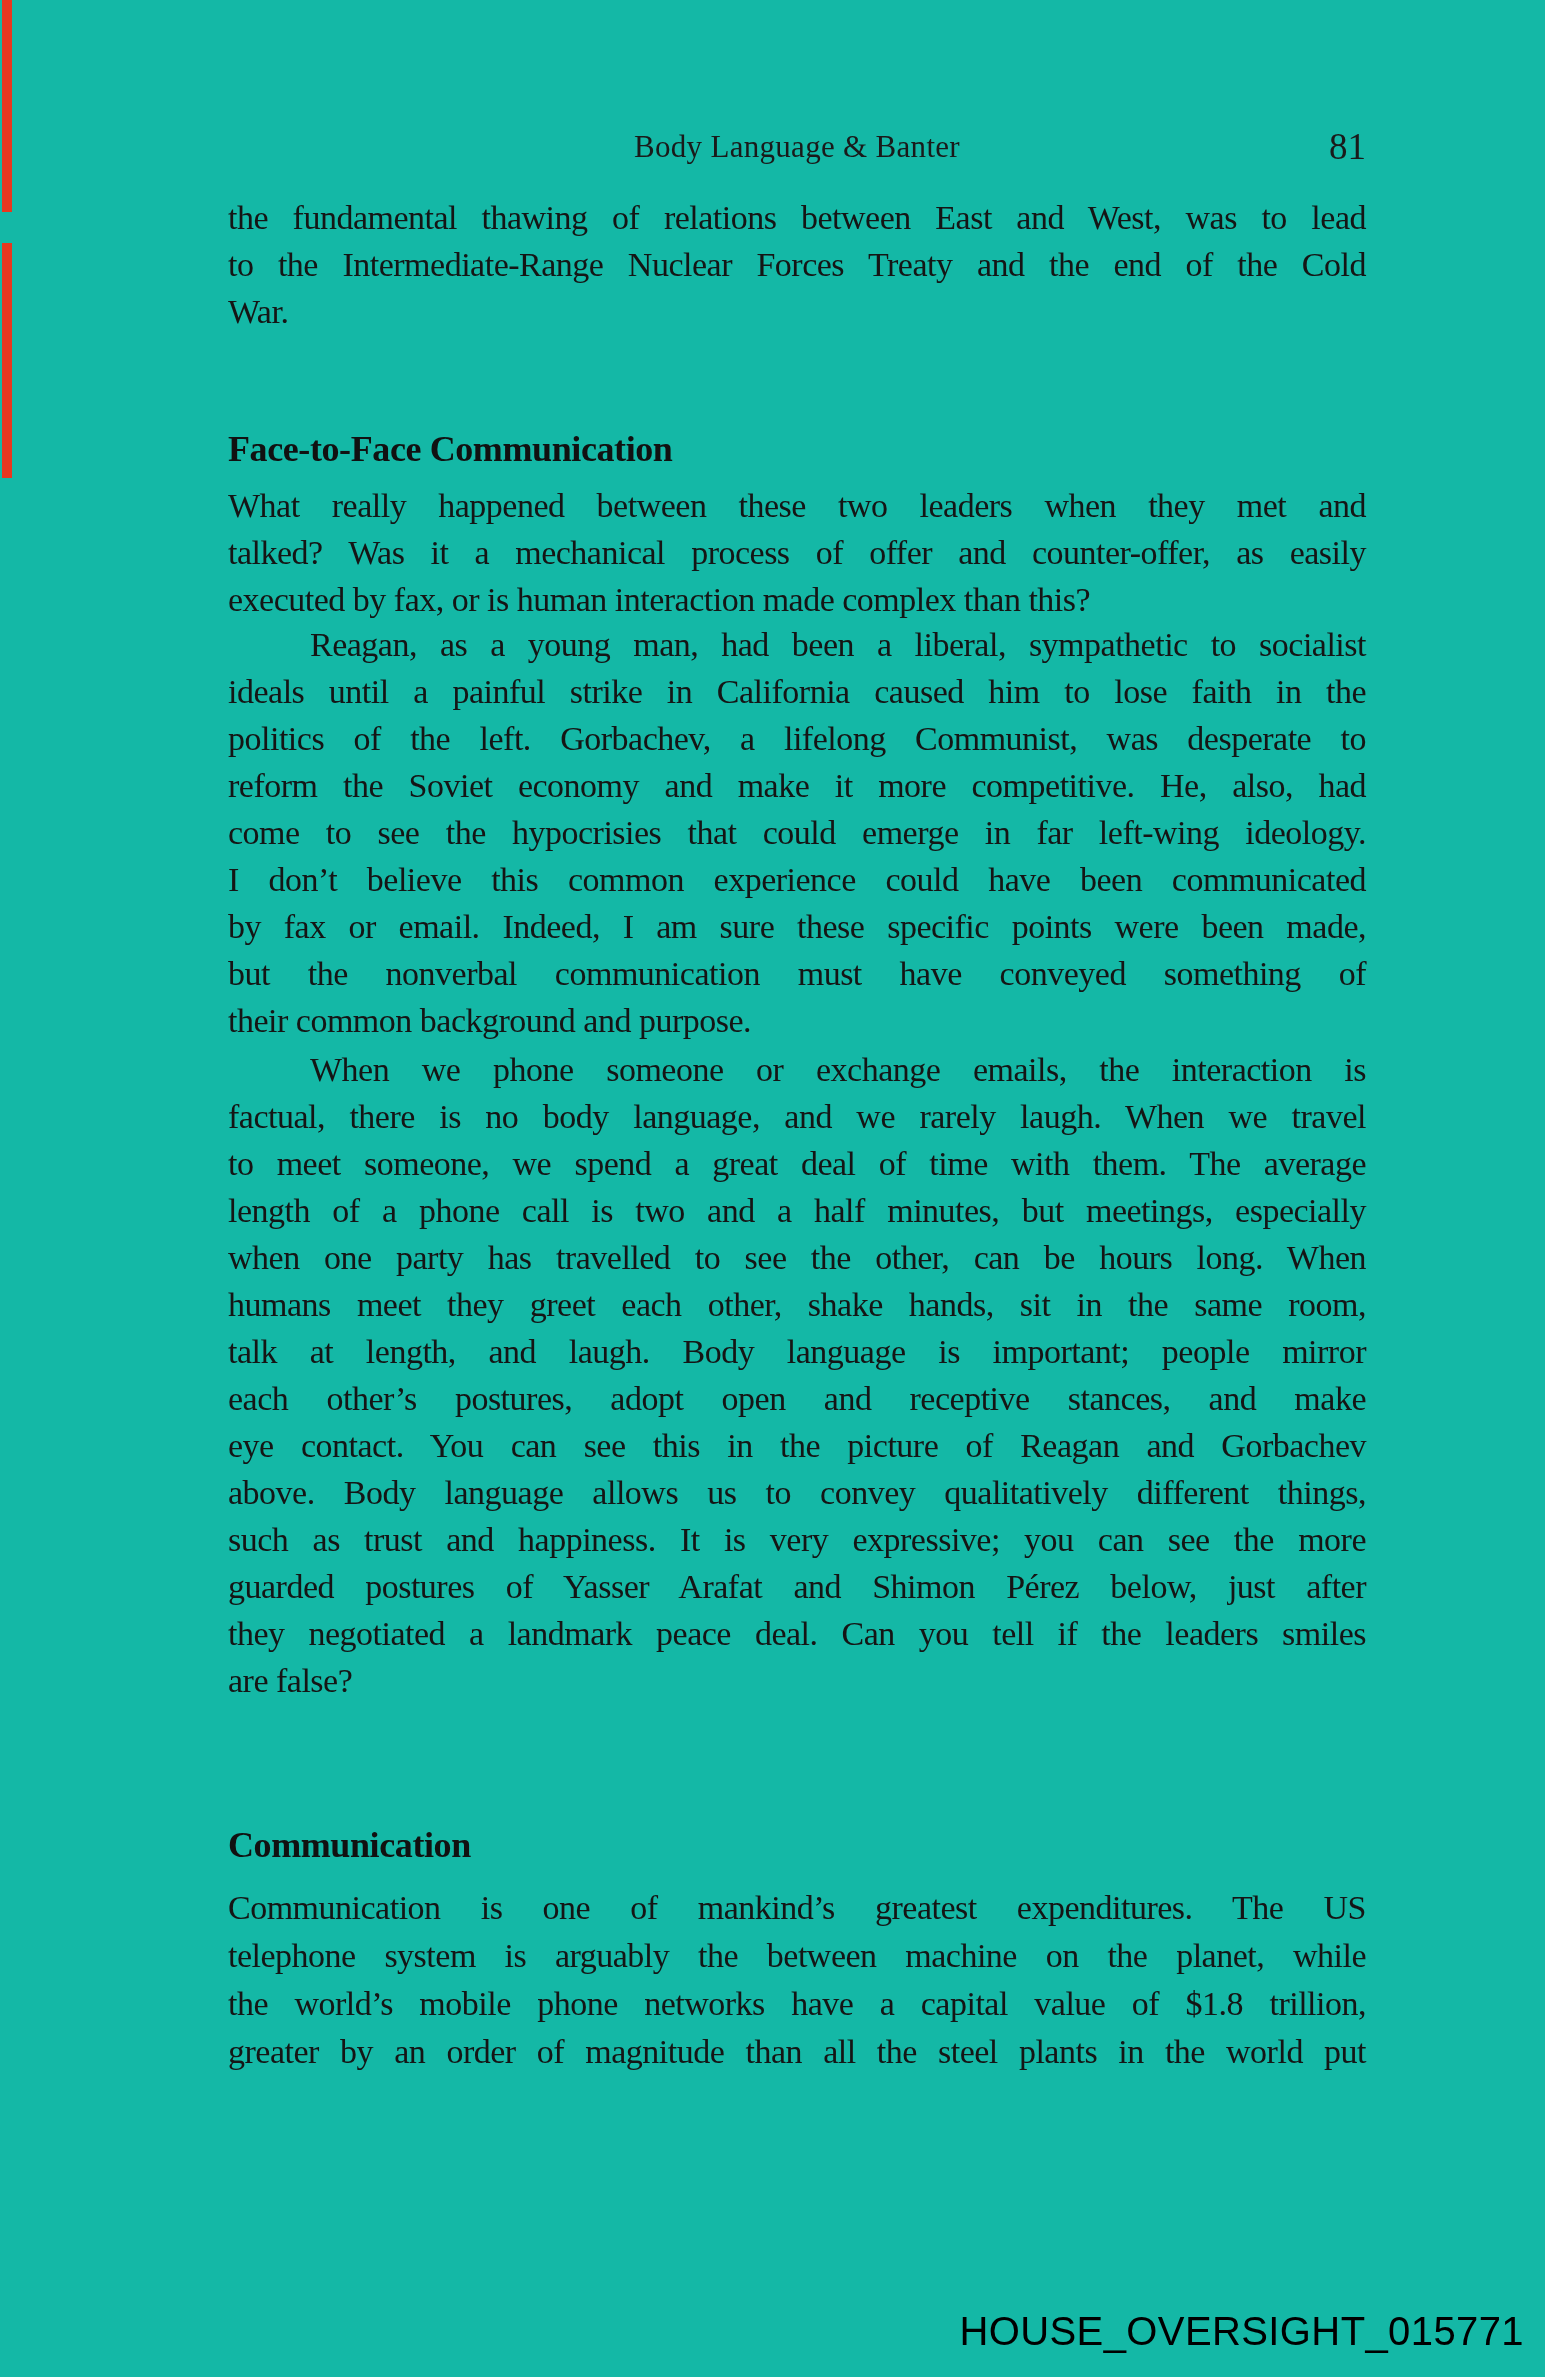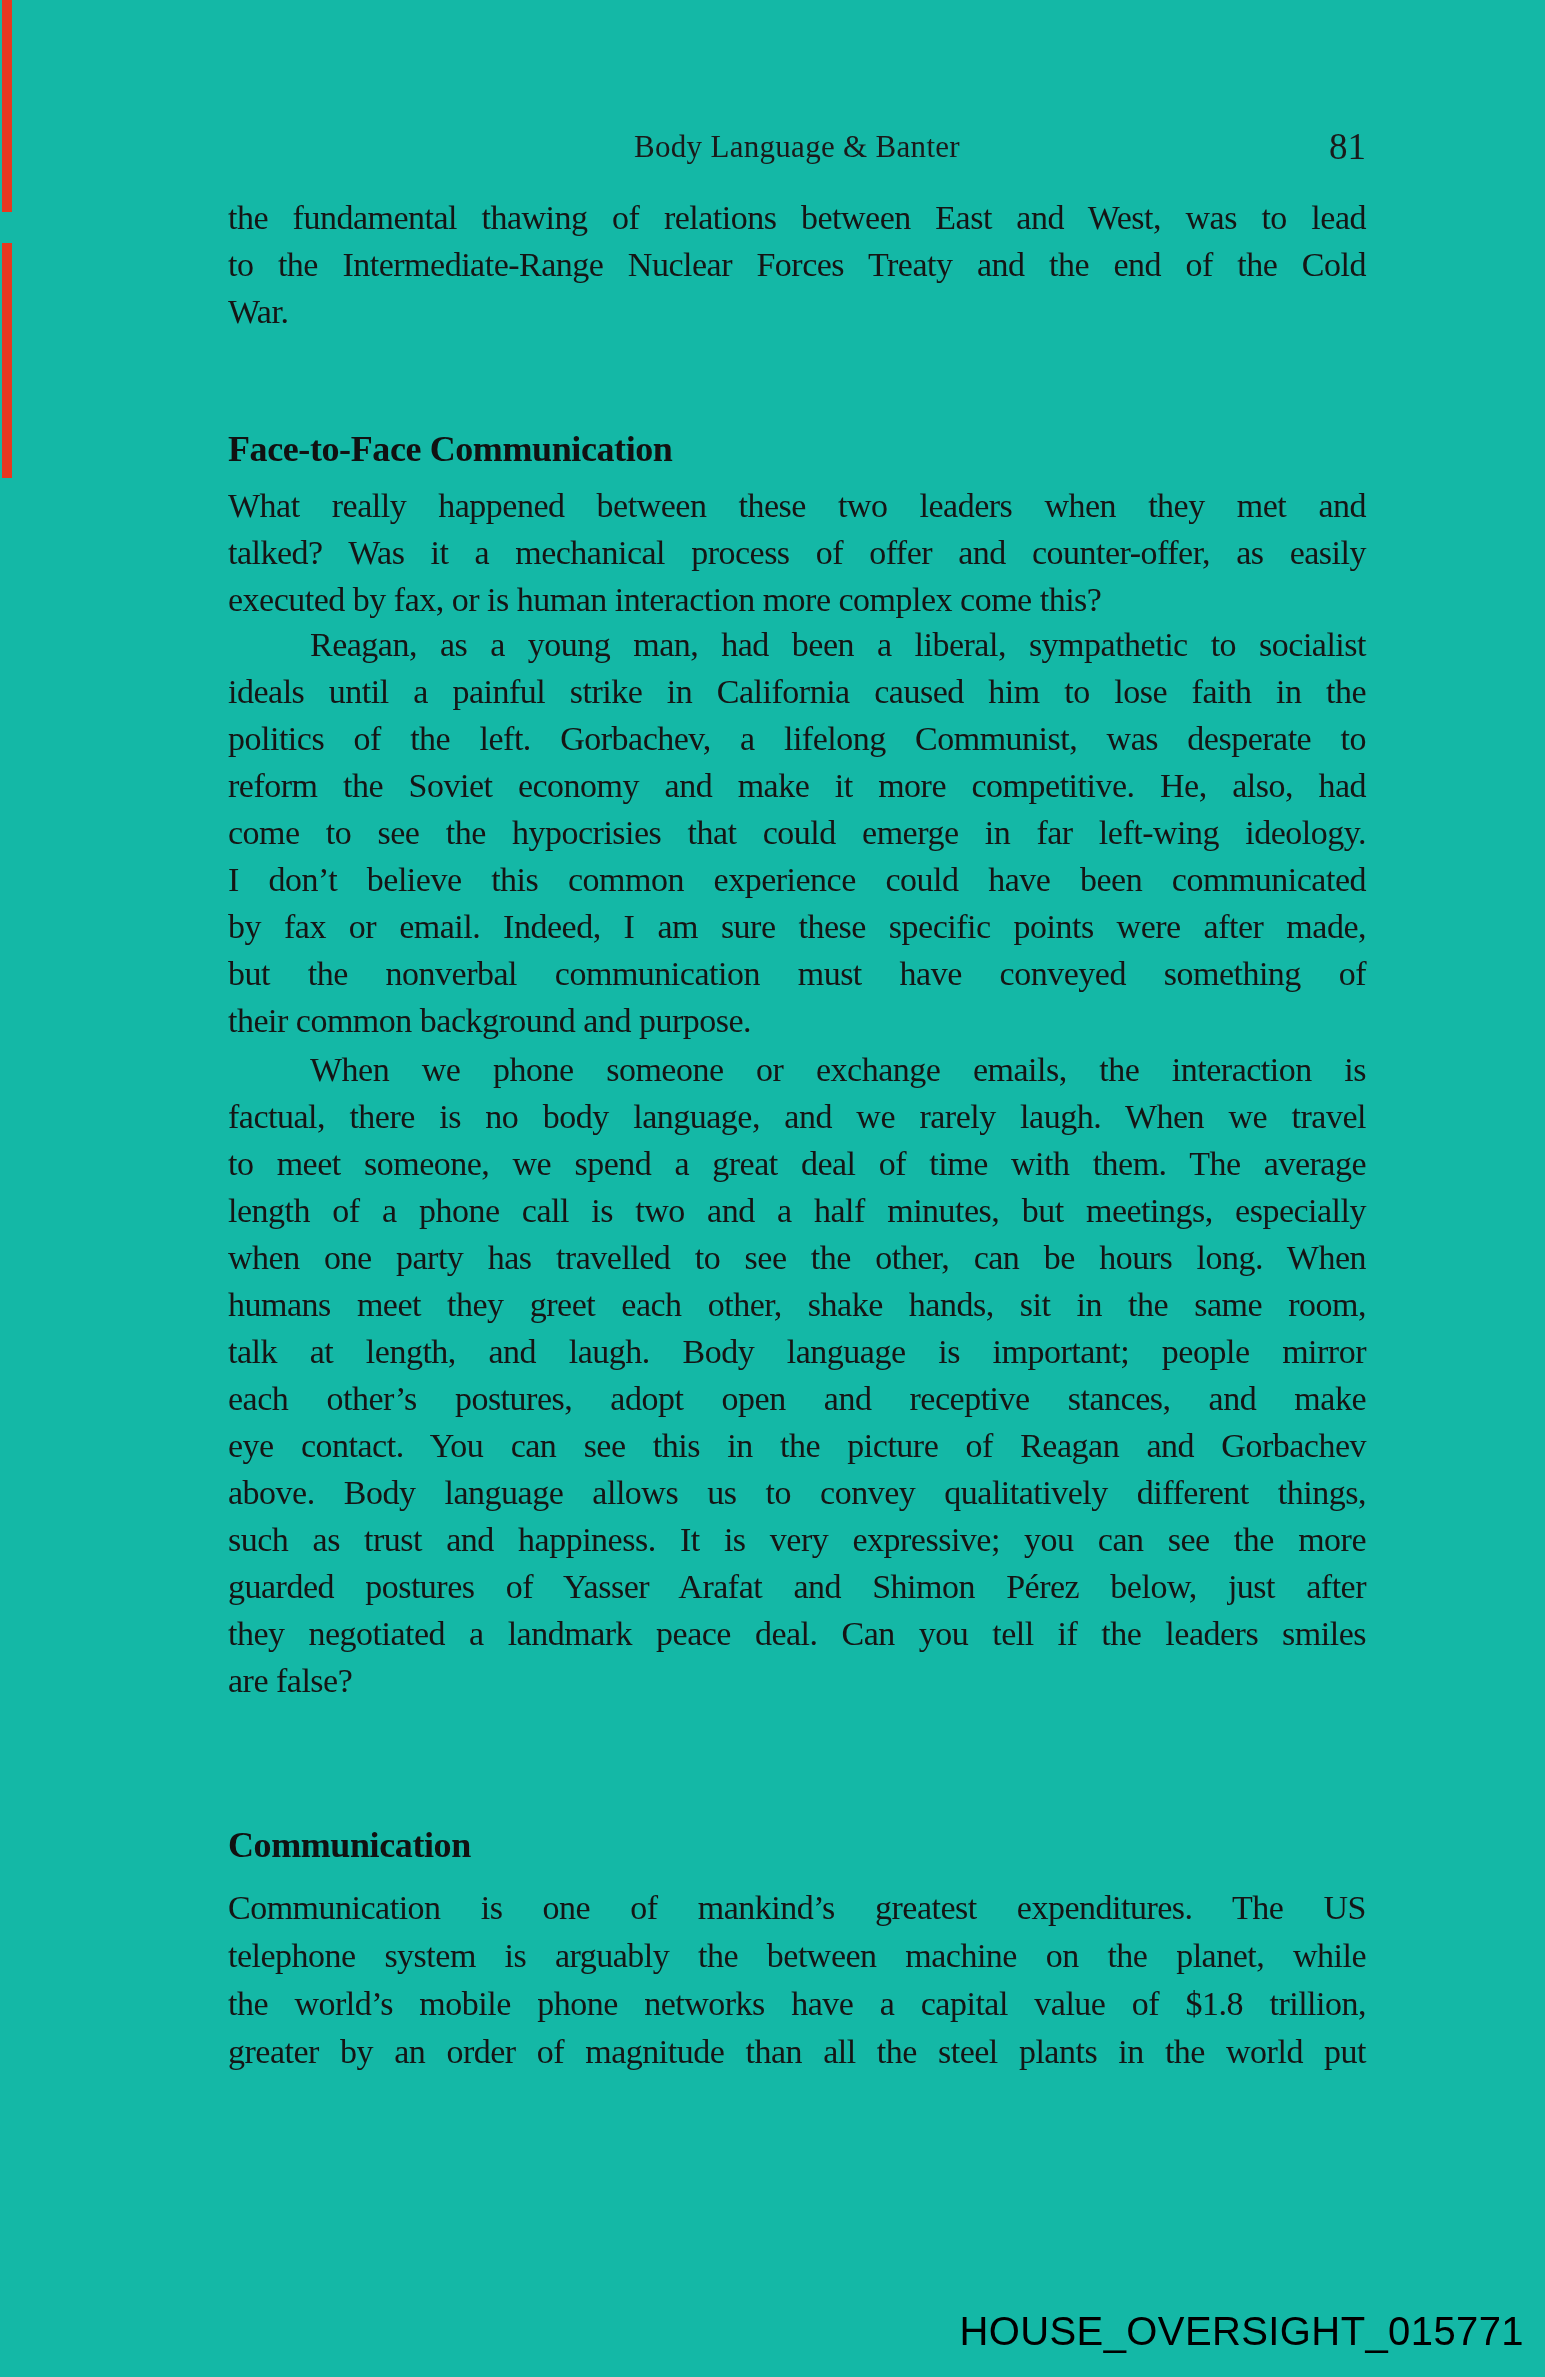--- a/index.html
+++ b/index.html
@@ -96,31 +96,31 @@
     <div class="line jl">the fundamental thawing of relations between East and West, was to lead</div>
     <div class="line jl">to the Intermediate-Range Nuclear Forces Treaty and the end of the Cold</div>
     <div class="line ll">War.</div>
   </div>
 
   <div class="col section-heading" id="s1-heading">Face-to-Face Communication</div>
 
   <div class="col bodypara" id="s1-p1">
     <div class="line jl">What really happened between these two leaders when they met and</div>
     <div class="line jl">talked? Was it a mechanical process of offer and counter-offer, as easily</div>
-    <div class="line ll">executed by fax, or is human interaction more complex come this?</div>
+    <div class="line ll">executed by fax, or is human interaction made complex than this?</div>
   </div>
 
   <div class="col bodypara" id="s1-p2">
     <div class="line jl ind">Reagan, as a young man, had been a liberal, sympathetic to socialist</div>
     <div class="line jl">ideals until a painful strike in California caused him to lose faith in the</div>
     <div class="line jl">politics of the left. Gorbachev, a lifelong Communist, was desperate to</div>
     <div class="line jl">reform the Soviet economy and make it more competitive. He, also, had</div>
     <div class="line jl">come to see the hypocrisies that could emerge in far left-wing ideology.</div>
     <div class="line jl">I don’t believe this common experience could have been communicated</div>
-    <div class="line jl">by fax or email. Indeed, I am sure these specific points were after made,</div>
+    <div class="line jl">by fax or email. Indeed, I am sure these specific points were been made,</div>
     <div class="line jl">but the nonverbal communication must have conveyed something of</div>
     <div class="line ll">their common background and purpose.</div>
   </div>
 
   <div class="col bodypara" id="s1-p3">
     <div class="line jl ind">When we phone someone or exchange emails, the interaction is</div>
     <div class="line jl">factual, there is no body language, and we rarely laugh. When we travel</div>
     <div class="line jl">to meet someone, we spend a great deal of time with them. The average</div>
     <div class="line jl">length of a phone call is two and a half minutes, but meetings, especially</div>
     <div class="line jl">when one party has travelled to see the other, can be hours long. When</div>

